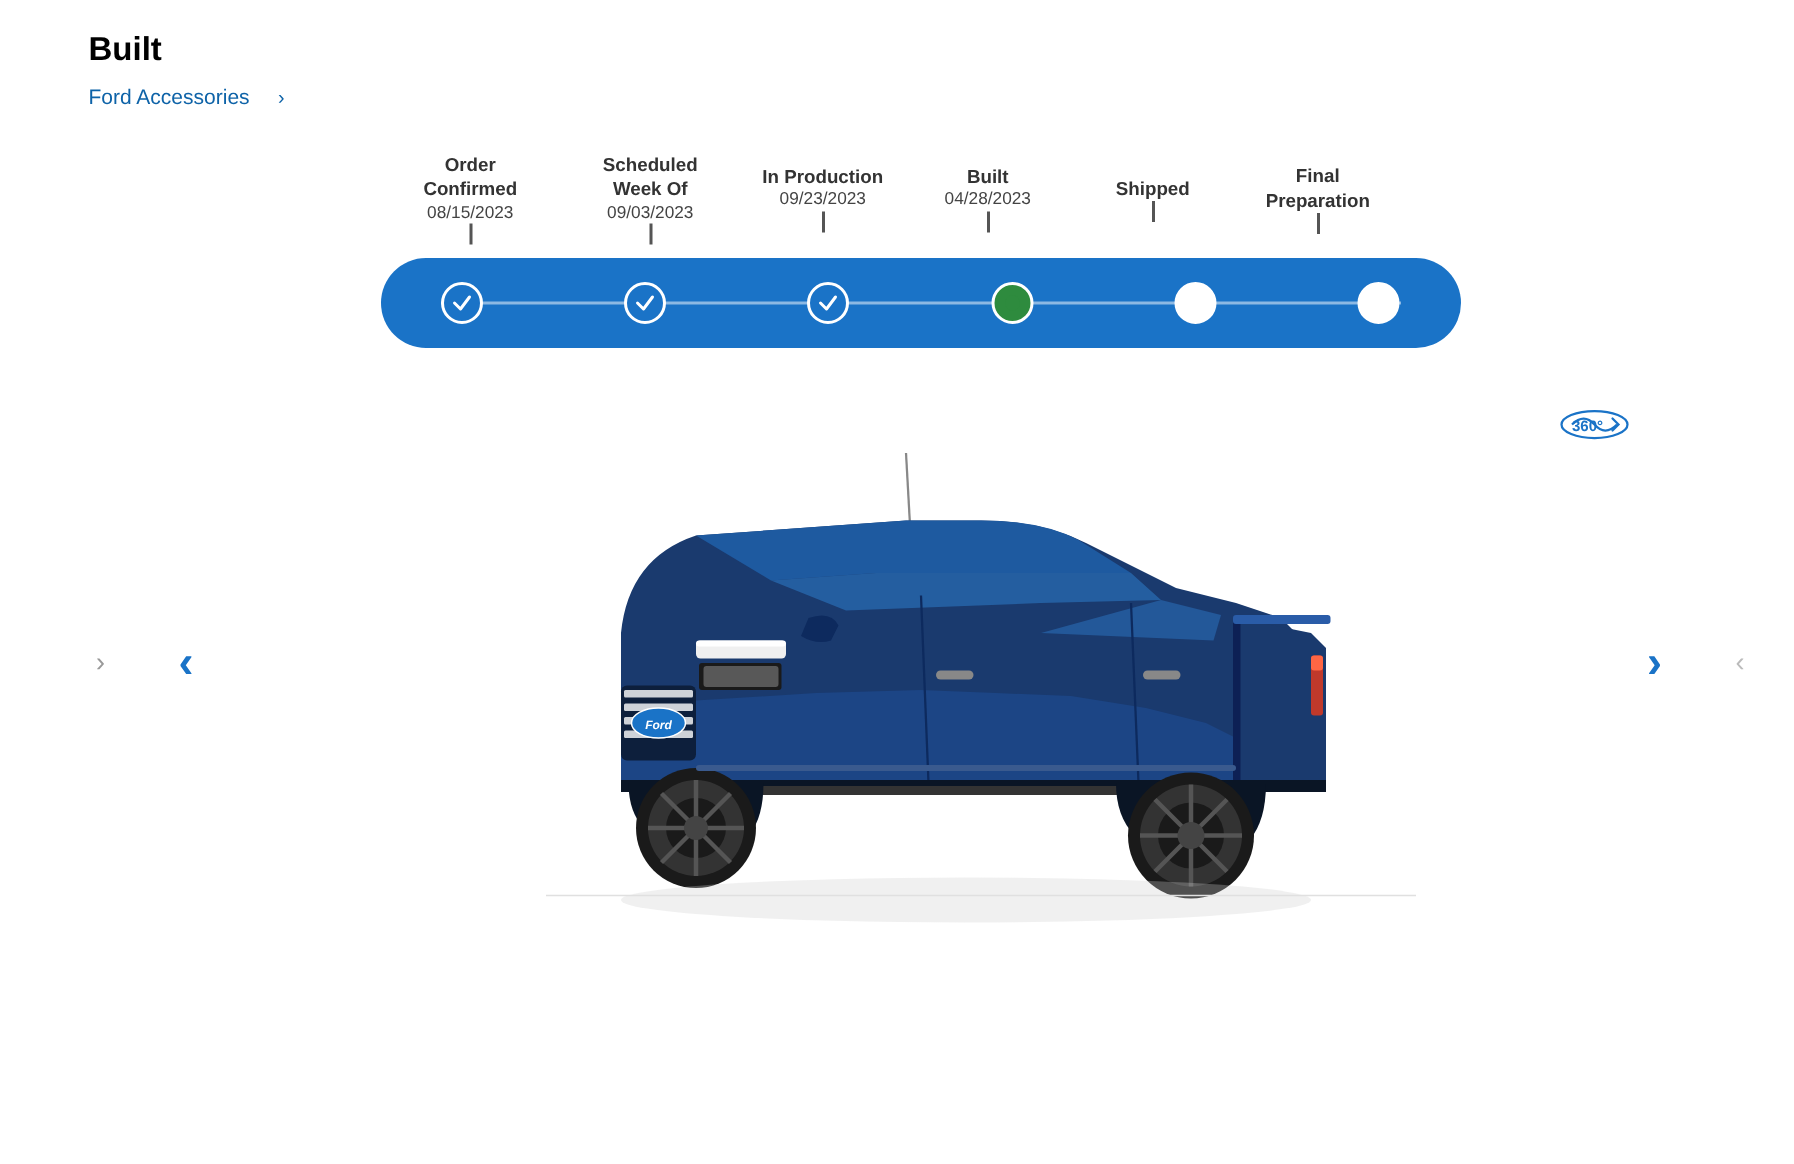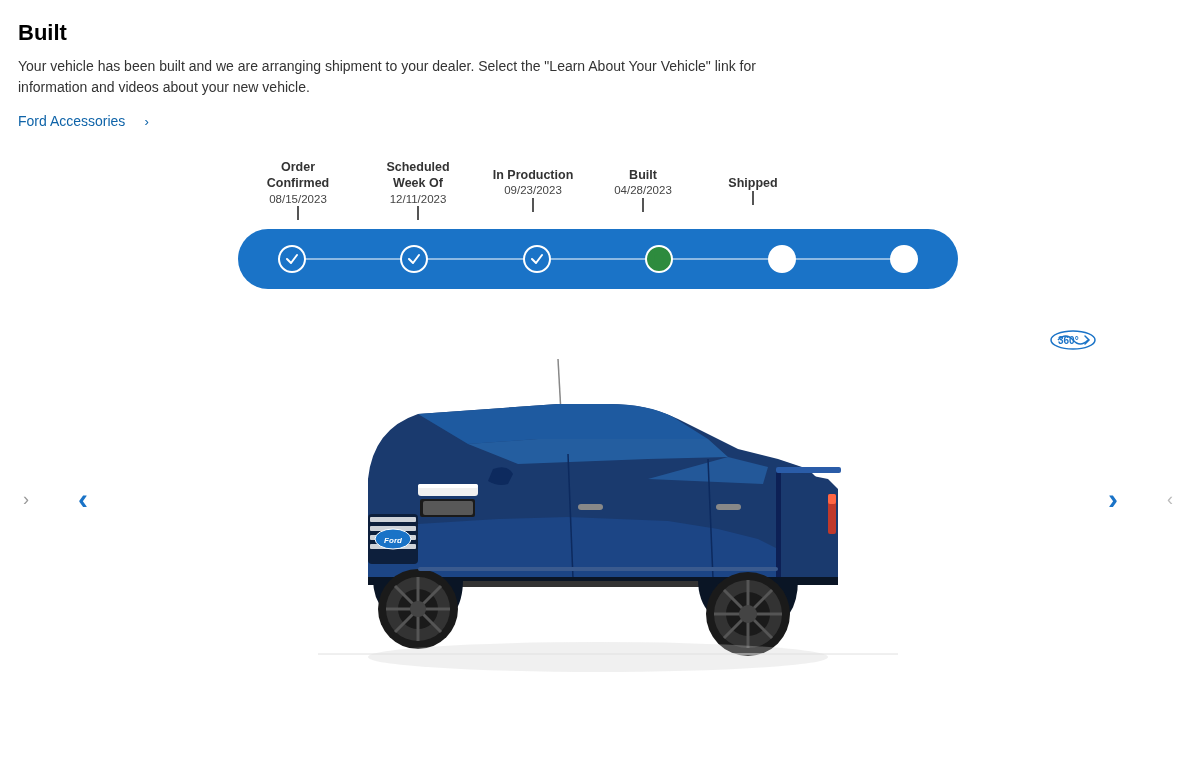--- a/index.html
+++ b/index.html
@@ -6,21 +6,22 @@
     body {
       font-family: Arial, Helvetica, sans-serif;
       background: #fff;
       color: #333;
       width: 1196px;
       min-height: 776px;
       overflow-x: hidden;
     }
 
     .page-wrapper {
-      padding: 20px 18px;
+      padding: 20px 28px;
+      margin-left: 31px;
     }
 
     .built-title {
       font-size: 22px;
       font-weight: bold;
       margin-bottom: 10px;
       color: #000;
     }
 
     .built-description {
@@ -151,21 +152,21 @@
       display: flex;
       justify-content: center;
       align-items: center;
     }
 
     .vehicle-image-container {
       width: 760px;
       height: 360px;
       position: relative;
       display: flex;
-      justify-content: flex-start;
+      justify-content: center;
       align-items: flex-end;
     }
 
     
     .truck-svg {
       width: 700px;
       height: 340px;
     }
 
     .nav-arrow {
@@ -219,54 +220,58 @@
     .label-col-5 { width: 110px; }
   </style>
 </head>
 <body>
 
 <div class="page-wrapper">
   
   <div class="built-title">Built</div>
 
   
-  <p class="built-description">Your vehicle has been built and we are arranging shipment to your dealer. Select the "Learn About Your Vehicle" link for information and videos about your new vehicle.</p>
 
   
   <a class="ford-accessories-link">
     <span>Ford Accessories</span>
     <span class="chevron">›</span>
   </a>
 
   
   <div class="tracker-section">
 
     <div class="tracker-labels">
       <div class="tracker-label label-col-0">
         <div class="step-name">Order<br>Confirmed</div>
         <div class="step-date">08/15/2023</div>
         <div class="tick"></div>
       </div>
       <div class="tracker-label label-col-1">
         <div class="step-name">Scheduled<br>Week Of</div>
-        <div class="step-date">12/11/2023</div>
+        <div class="step-date">09/03/2023</div>
         <div class="tick"></div>
       </div>
       <div class="tracker-label label-col-2">
         <div class="step-name">In Production</div>
         <div class="step-date">09/23/2023</div>
         <div class="tick"></div>
       </div>
       <div class="tracker-label label-col-3">
         <div class="step-name">Built</div>
         <div class="step-date">04/28/2023</div>
         <div class="tick"></div>
       </div>
       <div class="tracker-label label-col-4">
         <div class="step-name">Shipped</div>
+        <div class="step-date"></div>
+        <div class="tick"></div>
+      </div>
+      <div class="tracker-label label-col-5">
+        <div class="step-name">Final<br>Preparation</div>
         <div class="step-date"></div>
         <div class="tick"></div>
       </div>
     </div>
 
     <div class="tracker-bar-container">
       <div class="tracker-line"></div>
       <div class="tracker-nodes">
 
         <div class="node completed">

